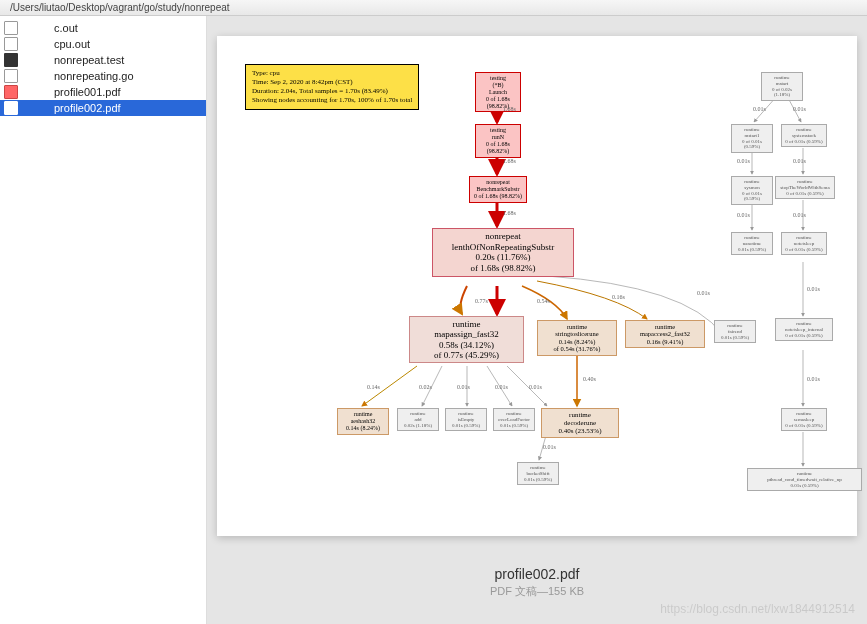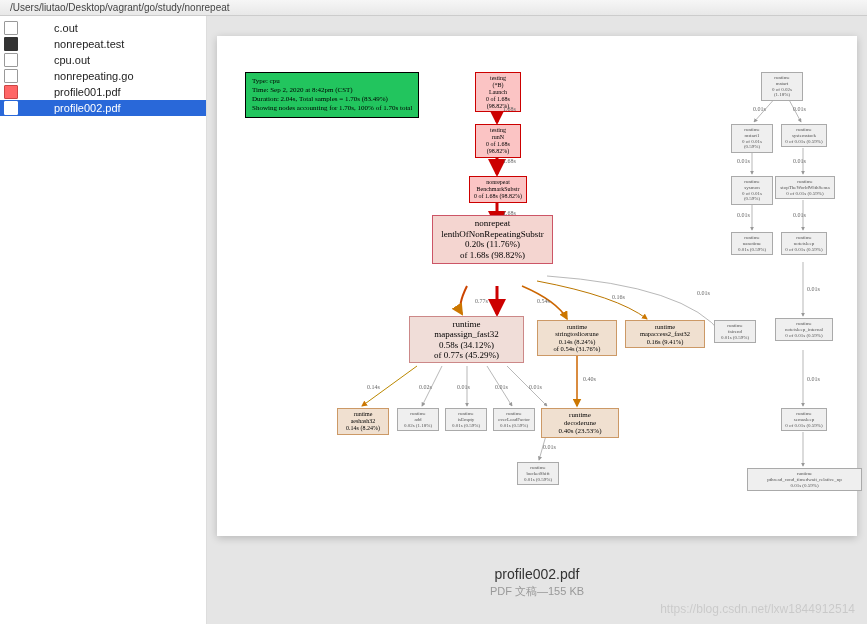--- a/index.html
+++ b/index.html
@@ -12,21 +12,21 @@
     .sidebar { width: 207px; background: #fff; border-right: 1px solid #ddd; padding-top: 4px; }
     .file-item { display: flex; align-items: center; padding: 1px 4px; font-size: 11px; color: #222; cursor: pointer; gap: 32px; }
     .file-item.selected { background: #2968d9; color: #fff; }
     .file-icon { width: 14px; height: 14px; margin-right: 4px; display: inline-flex; align-items: center; justify-content: center; font-size: 9px; }
     .file-icon.doc { background: #fff; border: 1px solid #999; border-radius: 1px; }
     .file-icon.selected-icon { border-color: #fff; }
     
     .content { flex: 1; background: #e5e5e5; position: relative; display: flex; flex-direction: column; align-items: center; padding: 20px 10px; overflow: hidden; }
     .pdf-page { background: #fff; width: 640px; height: 500px; box-shadow: 0 2px 8px rgba(0,0,0,0.2); position: relative; padding: 14px; }
     
-    .info-box { position: absolute; top: 36px; left: 28px; border: 1px solid #000; padding: 4px 6px; font-size: 7px; font-family: "Times New Roman", serif; line-height: 1.3; background: #22c55e; }
+    .info-box { position: absolute; top: 28px; left: 28px; border: 1px solid #000; padding: 4px 6px; font-size: 7px; font-family: "Times New Roman", serif; line-height: 1.3; background: #fde047; }
     
     .graph { position: absolute; inset: 0; }
     
     .node { position: absolute; border: 1px solid #888; font-size: 6px; text-align: center; padding: 2px 3px; font-family: "Times New Roman", serif; line-height: 1.15; }
     .node.red { border-color: #c00; background: #fbc4c4; }
     .node.pink { border-color: #c56; background: #f4d5d0; }
     .node.lpink { border-color: #c88; background: #f0ddd8; }
     .node.orange { border-color: #c96; background: #f0e0d0; }
     .node.gray { border-color: #aaa; background: #efefef; color: #555; font-size: 5px; }
     .node .title { font-size: 7px; }
@@ -48,26 +48,26 @@
 <div class="window">
   <div class="titlebar">/Users/liutao/Desktop/vagrant/go/study/nonrepeat</div>
   <div class="main-area">
 
     <div class="sidebar">
       <div class="file-item">
           <span class="file-icon doc"></span>
           <span>c.out</span>
         </div>
       <div class="file-item">
+          <span class="file-icon doc"></span>
+          <span>cpu.out</span>
+        </div>
+      <div class="file-item">
           <span class="file-icon" style="background:#333;border-radius:1px"></span>
           <span>nonrepeat.test</span>
-        </div>
-      <div class="file-item">
-          <span class="file-icon doc"></span>
-          <span>cpu.out</span>
         </div>
       <div class="file-item">
           <span class="file-icon doc"></span>
           <span>nonrepeating.go</span>
         </div>
       <div class="file-item">
           <span class="file-icon doc" style="background:#f66;border-color:#c44"></span>
           <span>profile001.pdf</span>
         </div>
       <div class="file-item selected">
@@ -134,21 +134,21 @@
           <div class="node red" style="left:258px;top:36px;width:46px"><span style="white-space:pre-line">testing
 (*B)
 Launch
 0 of 1.68s (98.82%)</span></div>
           <div class="node red" style="left:258px;top:88px;width:46px"><span style="white-space:pre-line">testing
 runN
 0 of 1.68s (98.82%)</span></div>
           <div class="node red" style="left:252px;top:140px;width:58px"><span style="white-space:pre-line">nonrepeat
 BenchmarkSubstr
 0 of 1.68s (98.82%)</span></div>
-          <div class="node pink big" style="left:215px;top:179px;width:121px;font-size:7.5px"><span class="title" style="white-space:pre-line">nonrepeat
+          <div class="node pink big" style="left:215px;top:192px;width:142px;font-size:7.5px"><span class="title" style="white-space:pre-line">nonrepeat
 lenthOfNonRepeatingSubstr
 0.20s (11.76%)
 of 1.68s (98.82%)</span></div>
           <div class="node lpink big" style="left:192px;top:280px;width:115px;font-size:8px"><span class="title" style="white-space:pre-line">runtime
 mapassign_fast32
 0.58s (34.12%)
 of 0.77s (45.29%)</span></div>
           <div class="node orange" style="left:320px;top:284px;width:80px;font-size:6.5px"><span style="white-space:pre-line">runtime
 stringtoslicerune
 0.14s (8.24%)

